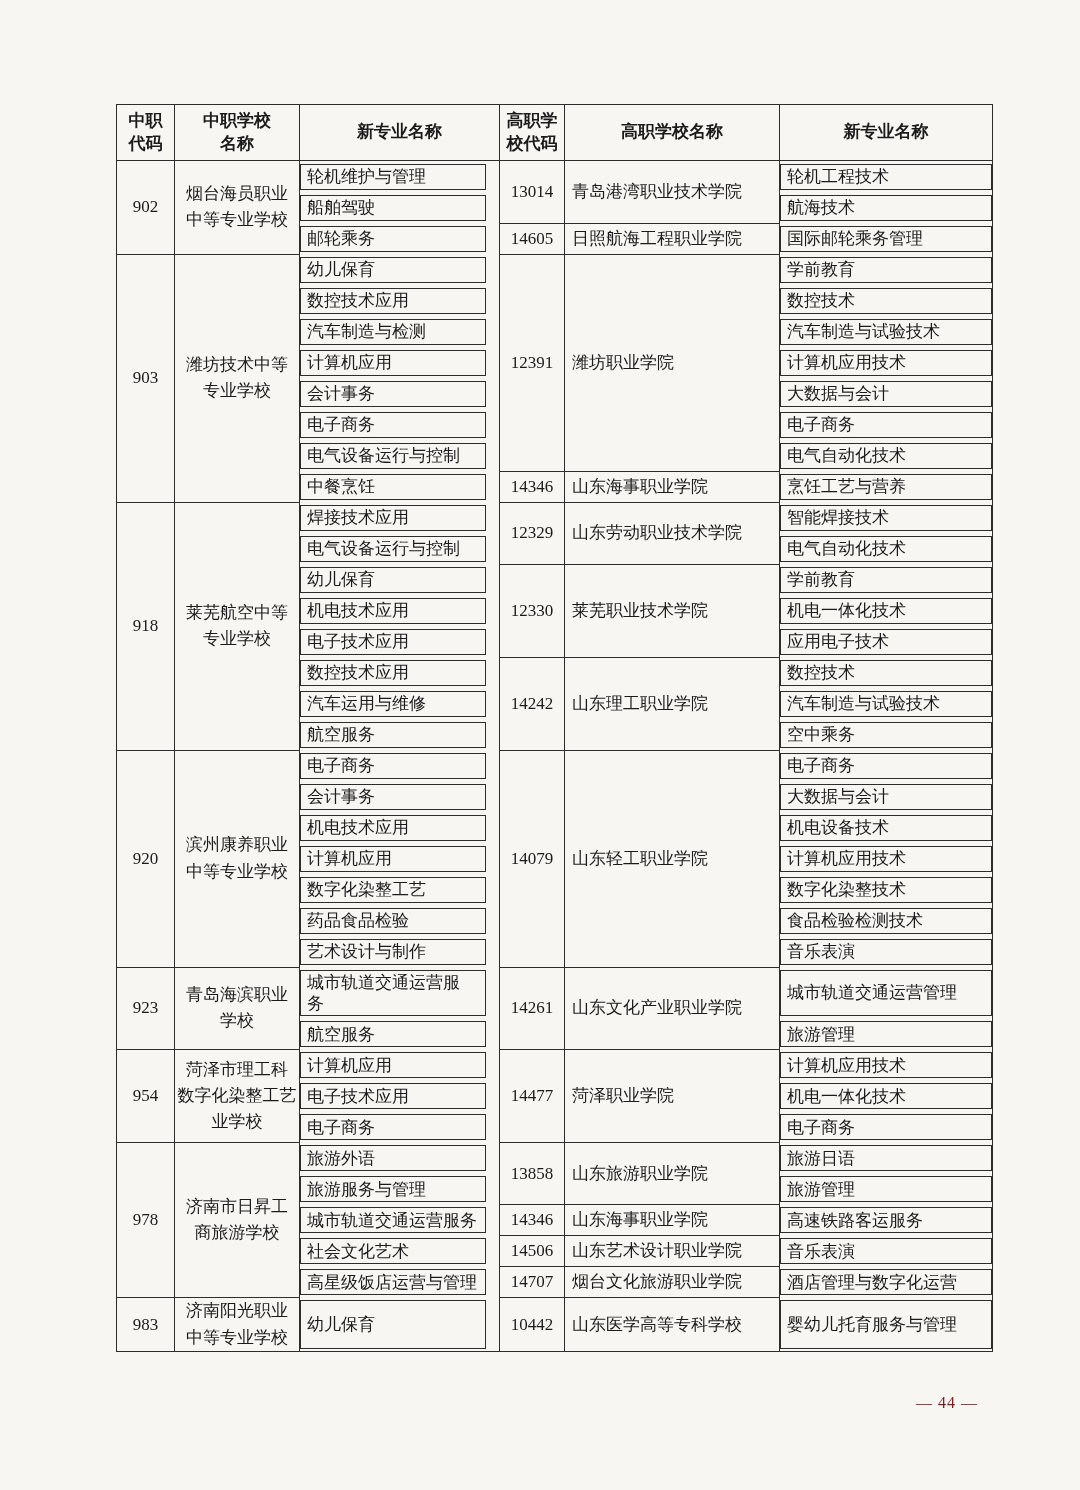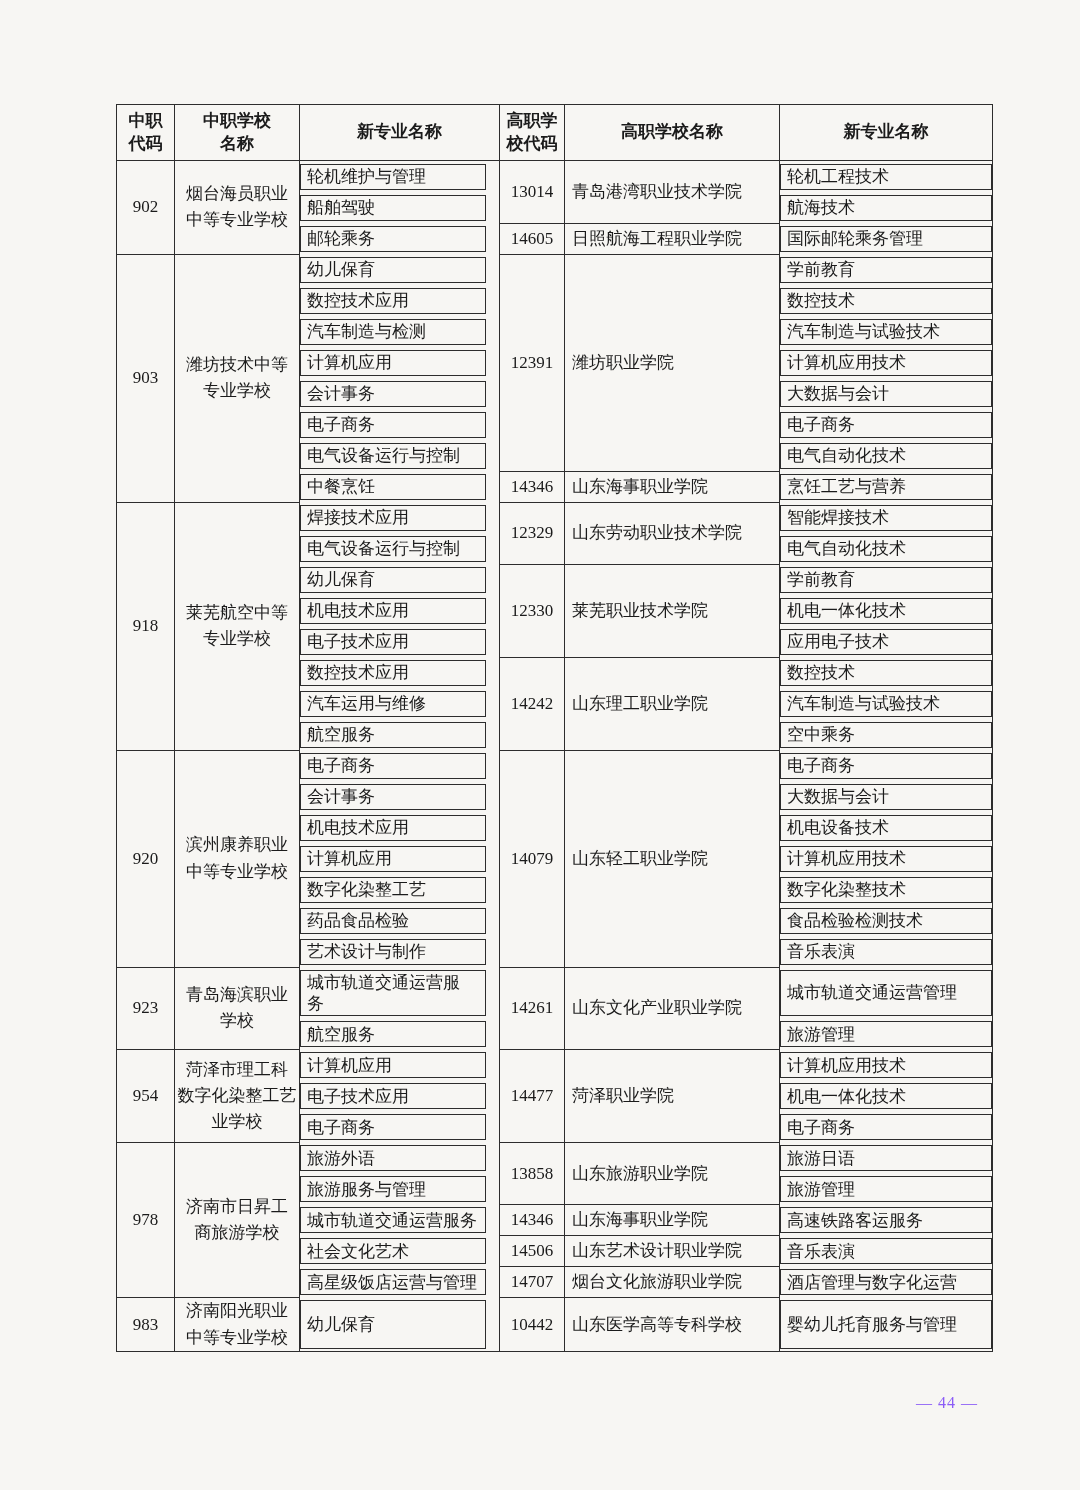--- a/index.html
+++ b/index.html
@@ -61,21 +61,21 @@
     align-items: center;
     padding: 1px 2px 1px 6px;
     white-space: pre-line;
     line-height: 1.25;
   }
   .page-num {
     position: absolute;
     top: 1394px;
     right: 102px;
     font-size: 16px;
-    color: #8b5cf6;
+    color: #7f1d1d;
     letter-spacing: 1px;
     margin-left: 24px;
   }
 </style>
 </head>
 <body>
 
 <div class="sheet">
   <table class="majors">
     <colgroup>

